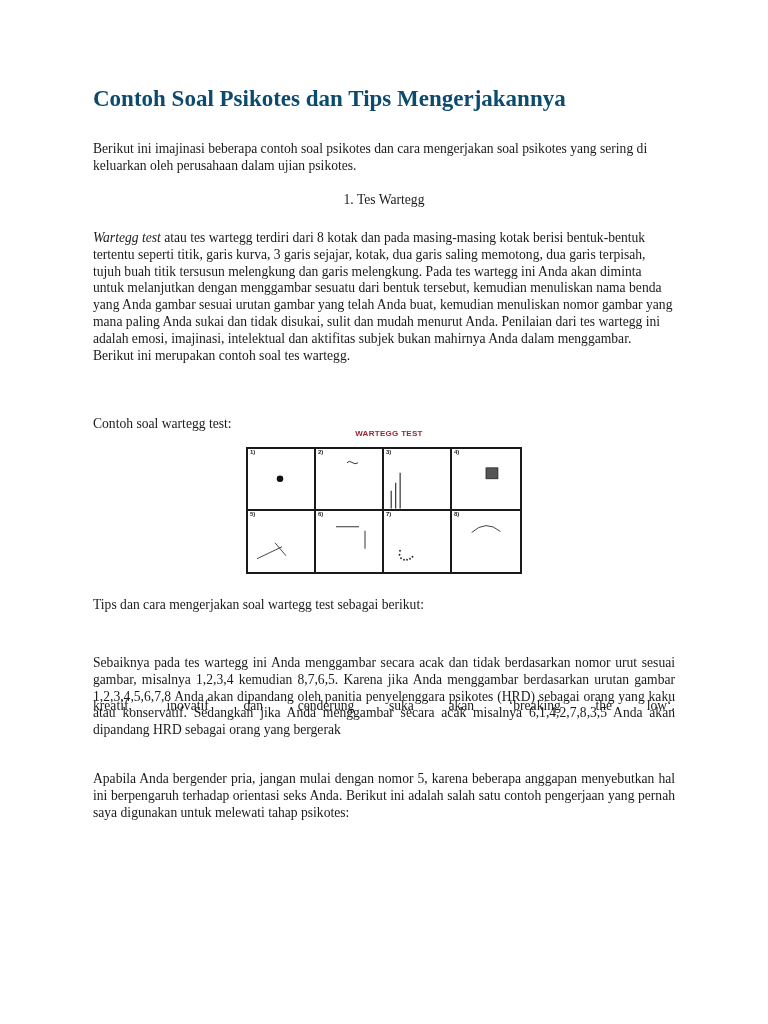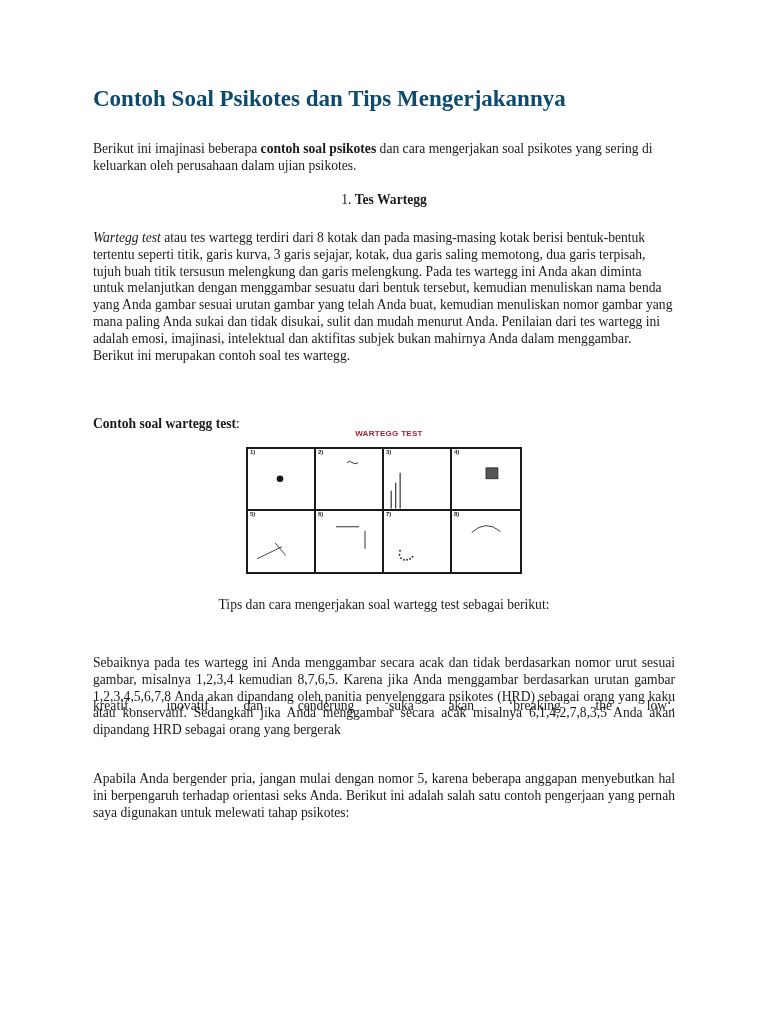--- a/index.html
+++ b/index.html
@@ -39,25 +39,25 @@
       font-size: 13.6px;
       line-height: 16.8px;
       color: #1a1a1a;
     }
     .justify { text-align: justify; text-align-last: left; margin-top: 41px; }
     .justify-last { text-align: justify; text-align-last: justify; }
     .intro { top: 141px; }
     .section-heading { top: 192px; text-align: center; }
     .wartegg-desc { top: 230px; }
     .example-heading { top: 416px; }
-    .tips-heading { top: 597px; text-align: center; }
+    .tips-heading { top: 597px; }
     .tips-body { top: 614px; }
     .tips-body-last { top: 698px; }
     .gender-para { top: 730px; }
-    b { font-weight: bold; }
+    b { font-weight: normal; }
     i { font-style: italic; }
 
     .figure {
       position: absolute;
       left: 246px;
       top: 428px;
       width: 276px;
     }
     .figure-title {
       text-align: center;

